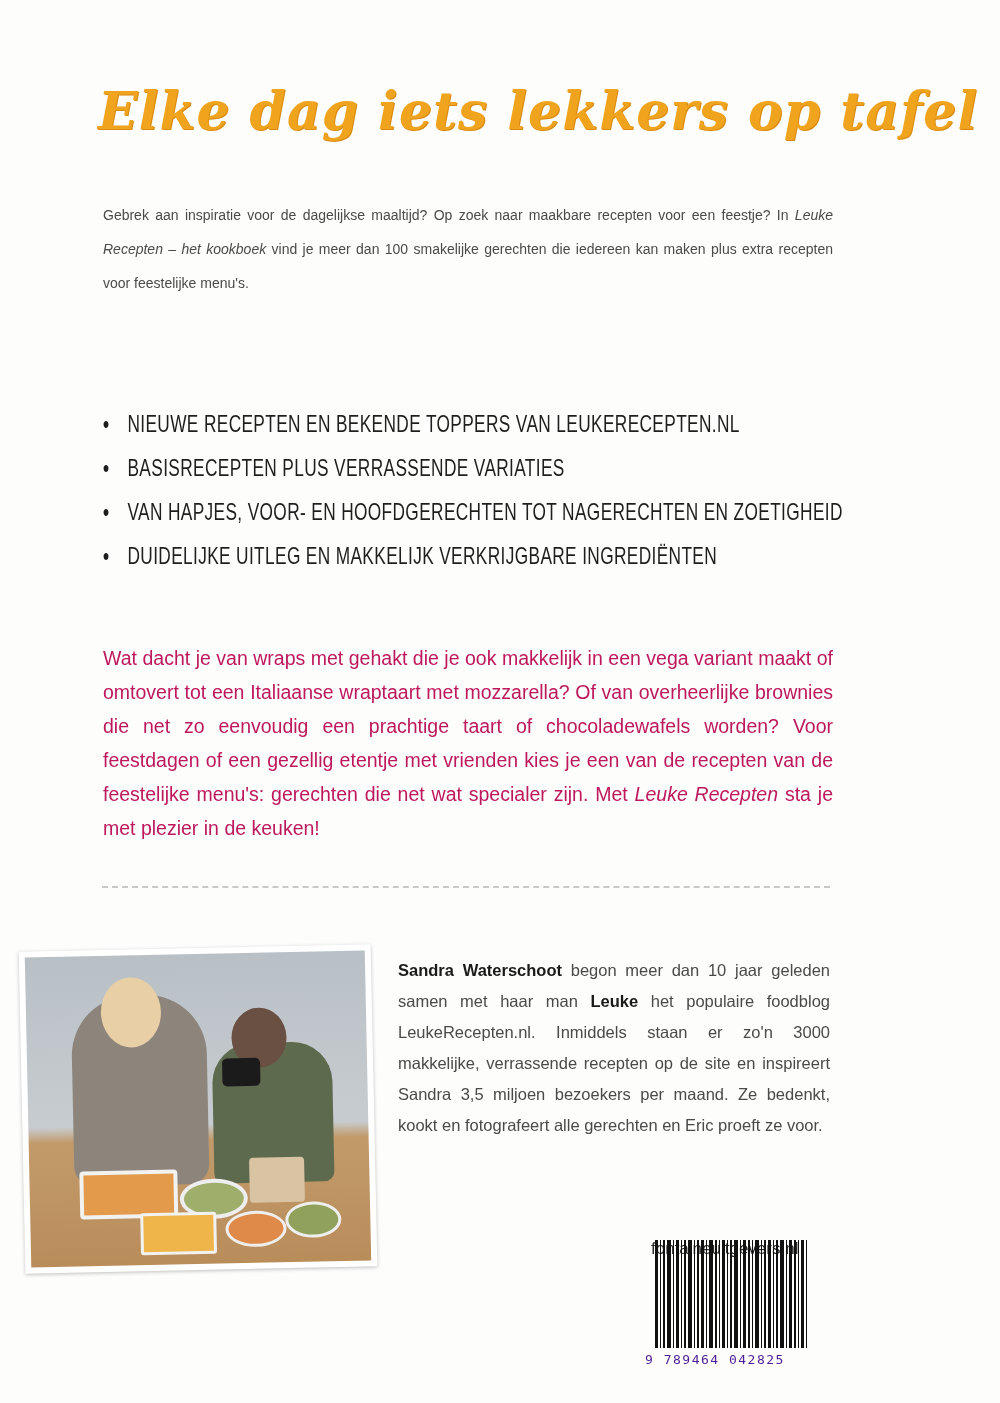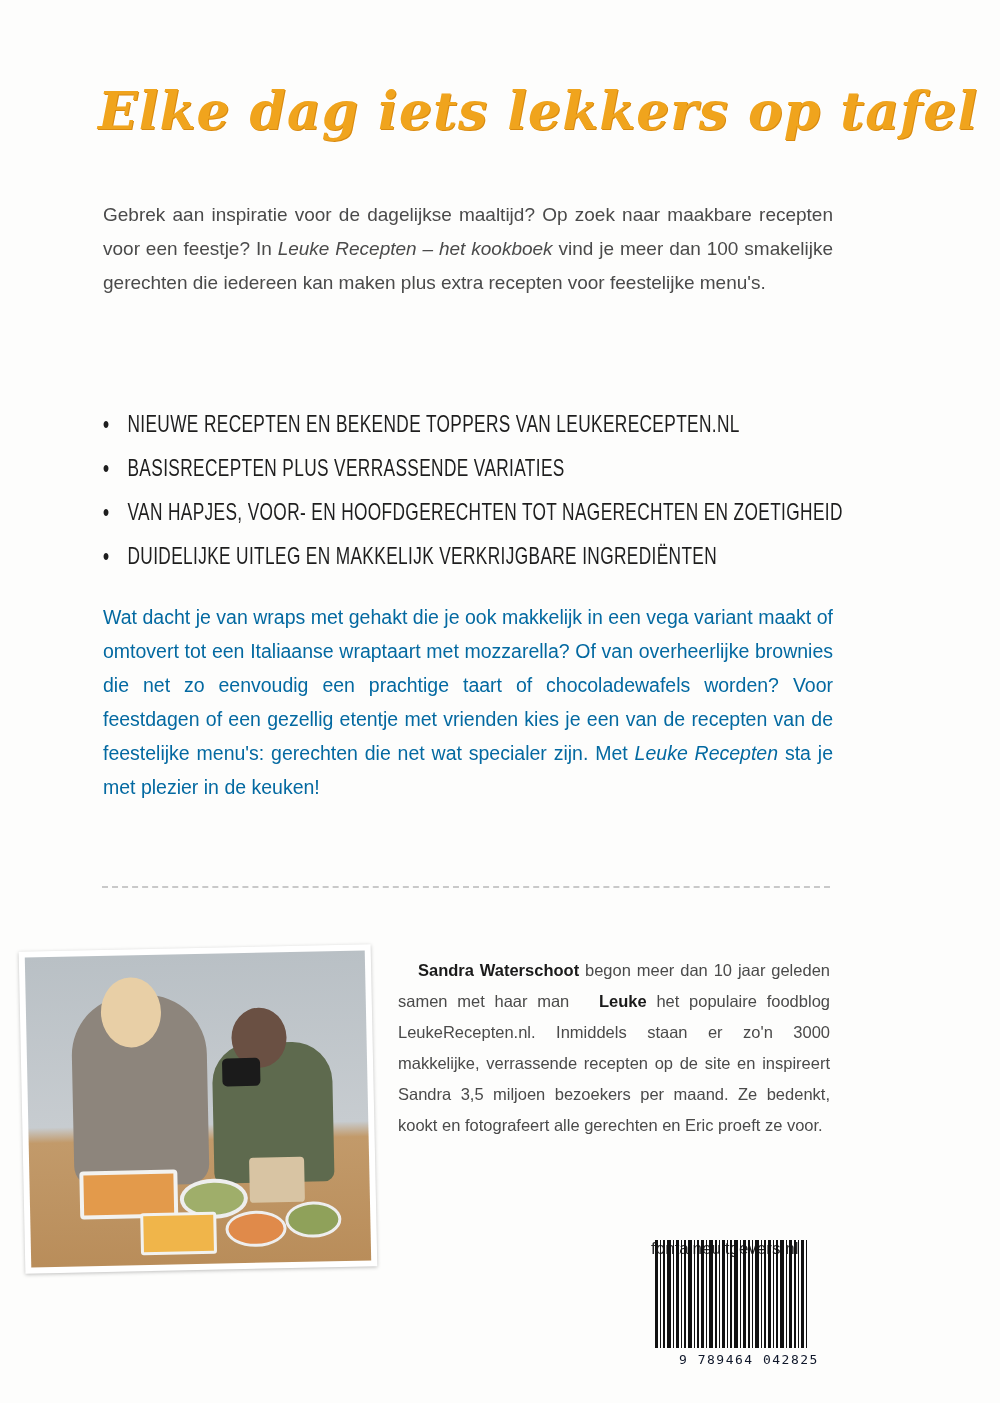--- a/index.html
+++ b/index.html
@@ -10,36 +10,36 @@
   .title {
     position:absolute; left:98px; top:80px; width:740px;
     font-family:"DejaVu Serif", serif; font-style:italic; font-weight:bold;
     font-size:52px; letter-spacing:1px; color:#f0a41d;
     text-shadow:1px 1px 0 #d98a10;
     white-space:nowrap;
     text-align:right;
   }
   .intro {
     position:absolute; left:103px; top:198px; width:730px;
-    font-size:19px; line-height:34px; color:#4a4a4a; text-align:justify;
+    font-size:14px; line-height:34px; color:#4a4a4a; text-align:justify;
   }
   .intro em, .body2 em { font-style:italic; }
   .bullets {
     position:absolute; left:103px; top:402px; margin:0; padding:0; list-style:none;
   }
   .bullets li {
     font-family:"Liberation Sans Narrow","Liberation Sans", sans-serif;
     font-size:24px; line-height:44px; height:44px; color:#1e1e1e;
     letter-spacing:0.5px; text-transform:uppercase; white-space:nowrap;
     transform:scaleX(0.72); transform-origin:left center;
   }
   .bullets .dot { display:inline-block; width:34px; font-weight:bold; }
   .body2 {
-    position:absolute; left:103px; top:600px; width:730px;
-    font-size:19.5px; line-height:34px; color:#0369a1; text-align:justify;
+    position:absolute; left:103px; top:641px; width:730px;
+    font-size:19.5px; line-height:34px; color:#be185d; text-align:justify;
   }
   .divider {
     position:absolute; left:102px; top:886px; width:728px; height:0;
     border-top:2px dashed #c9c9c9;
   }
   .photo-frame {
     position:absolute; left:22px; top:948px; width:340px; height:310px;
     background:#fff; padding:6px; box-shadow:0 1px 4px rgba(0,0,0,0.25);
     transform:rotate(-1.2deg);
   }
@@ -66,32 +66,32 @@
   .photo .dish4 { position:absolute; left:195px; top:258px; width:55px; height:30px;
     background:#e08a4a; border:3px solid #eee; border-radius:50%; }
   .photo .dish5 { position:absolute; left:255px; top:250px; width:50px; height:30px;
     background:#8fa15a; border:3px solid #eee; border-radius:50%; }
   .photo .dish6 { position:absolute; left:110px; top:258px; width:70px; height:36px;
     background:#f0b54a; border:3px solid #f2f2f0; border-radius:3px; }
   .bio {
     position:absolute; left:398px; top:955px; width:432px;
     font-size:16.5px; line-height:31px; color:#4a4a4a; text-align:justify;
   }
-  .bio b { color:#1a1a1a;margin-left:20px; }
+  .bio b { color:#1a1a1a; }
   .publisher {
     position:absolute; left:651px; top:1199px; font-size:17px; color:#2a2a2a;margin-top:40px;
   }
   .barcode {
     position:absolute; left:655px; top:1240px; width:175px; height:108px;
     display:flex; align-items:flex-start;
   }
   .barcode span { display:block; height:100%; background:#111; margin-right:2px; }
   .isbn {
-    position:absolute; left:679px; top:1352px; width:190px; font-family:"DejaVu Sans Mono", monospace;
-    font-size:13px; color:#0f172a; letter-spacing:1.5px;
+    position:absolute; left:645px; top:1352px; width:190px; font-family:"DejaVu Sans Mono", monospace;
+    font-size:13px; color:#4c1d95; letter-spacing:1.5px;
   }
 </style>
 </head>
 <body>
 
 <div class="title">Elke dag iets lekkers op tafel</div>
 
 <div class="intro">
   <span>Gebrek aan inspiratie voor de dagelijkse maaltijd? Op zoek naar maakbare recepten voor een feestje? In </span><em>Leuke Recepten – het kookboek</em><span> vind je meer dan 100 smakelijke gerechten die iedereen kan maken plus extra recepten voor feestelijke menu's.</span>
 </div>

